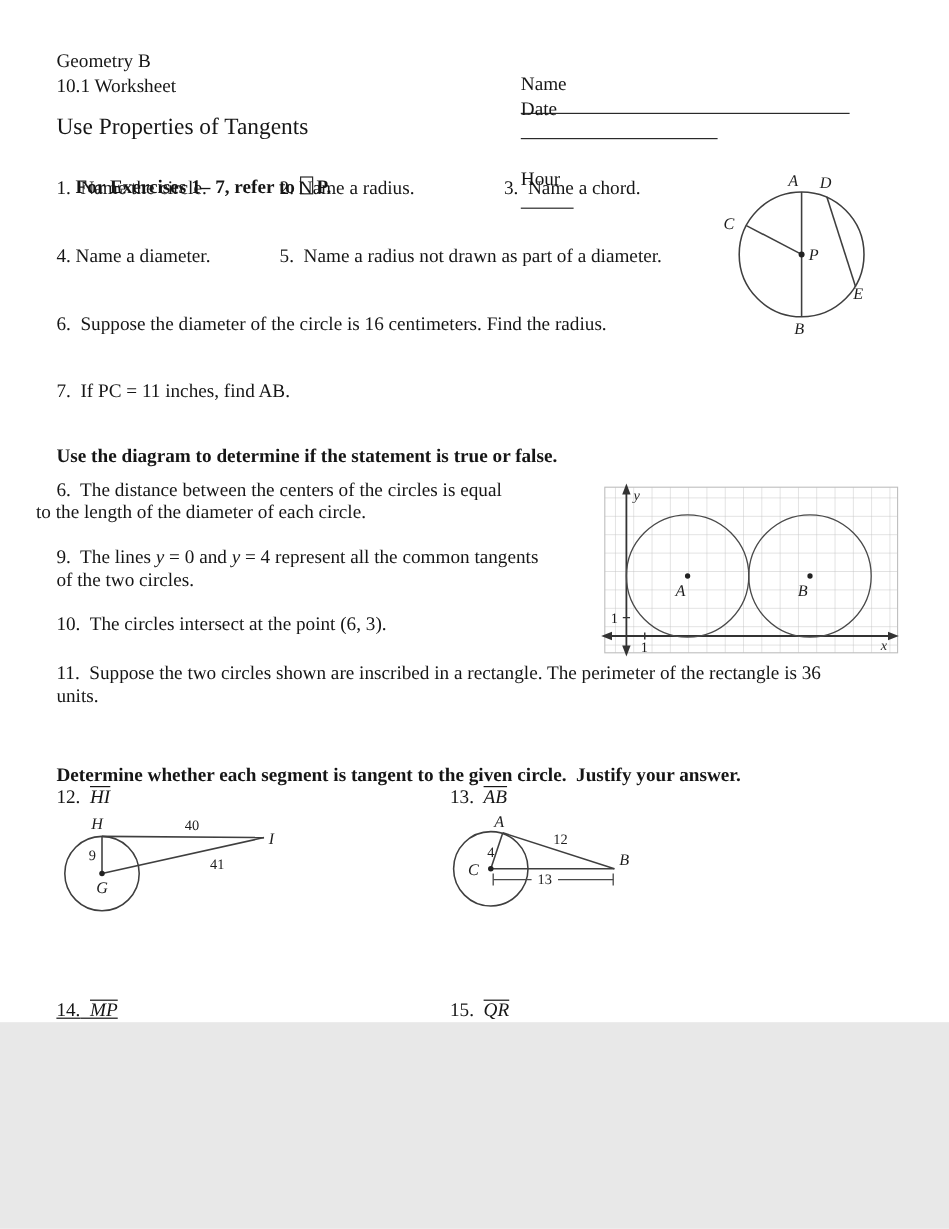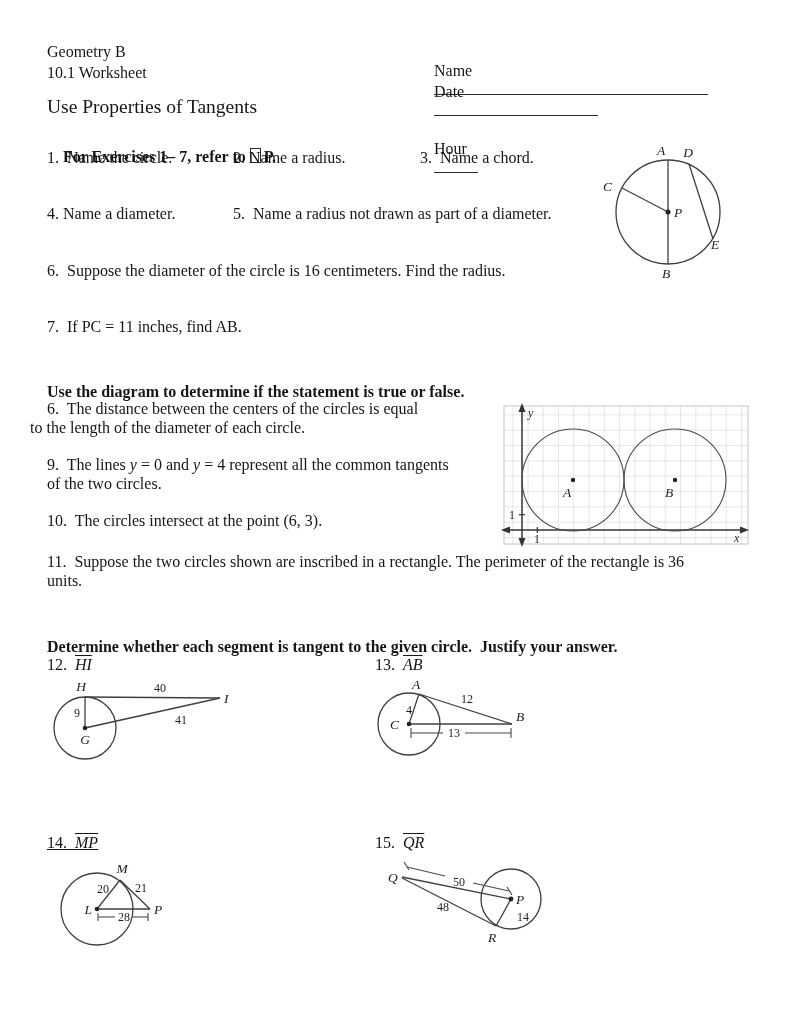--- a/index.html
+++ b/index.html
@@ -1,16 +1,16 @@
 <!DOCTYPE html>
 <html><head>
 <meta charset="utf-8">
 <style>
   html,body{margin:0;padding:0;background:#e8e8e8;}
-  .page{position:relative;width:791px;height:1024px;background:#ffffff;margin:0 auto;
+  .page{position:relative;width:791px;height:852px;background:#ffffff;margin:0 auto;
         font-family:"Liberation Serif",serif;color:#161616;overflow:hidden;}
   .abs{position:absolute;}
   .q{font-size:16px;white-space:pre-wrap;line-height:19px;}
   .bold{font-weight:bold;}
   .title{font-size:19.5px;}
   .ital{font-style:italic;}
   .seg{font-style:italic;text-decoration:overline;}
   .blank{display:inline-block;height:14px;border-bottom:1.4px solid #2a2a2a;vertical-align:baseline;}
   .boxglyph{display:inline-block;width:9px;height:13px;border:1.4px solid #2a2a2a;vertical-align:-1px;margin:0 3px 0 4px;}
   svg{display:block;}
@@ -63,21 +63,21 @@
       <circle cx="70" cy="74" r="2.5" fill="#222"></circle>
       <text x="63" y="17" text-anchor="middle" class="lbl">A</text>
       <text x="90" y="19" text-anchor="middle" class="lbl">D</text>
       <text x="5" y="53" class="lbl">C</text>
       <text x="76" y="79" class="lbl">P</text>
       <text x="113" y="111" class="lbl">E</text>
       <text x="68" y="140" text-anchor="middle" class="lbl">B</text>
     </svg>
   </div>
 
-  <div class="abs q bold" style="left:47px;top:382px;">Use the diagram to determine if the statement is true or false.</div>
+  <div class="abs q bold" style="left:47px;top:371px;">Use the diagram to determine if the statement is true or false.</div>
   <div class="abs q" style="left:47px;top:399px;">6.  The distance between the centers of the circles is equal</div>
   <div class="abs q" style="left:30px;top:418px;">to the length of the diameter of each circle.</div>
   <div class="abs q" style="left:47px;top:455px;"><span>9.  The lines </span><span class="ital">y</span><span> = 0 and </span><span class="ital">y</span><span> = 4 represent all the common tangents</span></div>
   <div class="abs q" style="left:47px;top:474px;">of the two circles.</div>
   <div class="abs q" style="left:47px;top:511px;">10.  The circles intersect at the point (6, 3).</div>
   <div class="abs q" style="left:47px;top:552px;">11.  Suppose the two circles shown are inscribed in a rectangle. The perimeter of the rectangle is 36</div>
   <div class="abs q" style="left:47px;top:571px;">units.</div>
 
   <div class="abs" style="left:498px;top:400px;">
     <svg width="256" height="150" viewBox="0 0 256 150">

